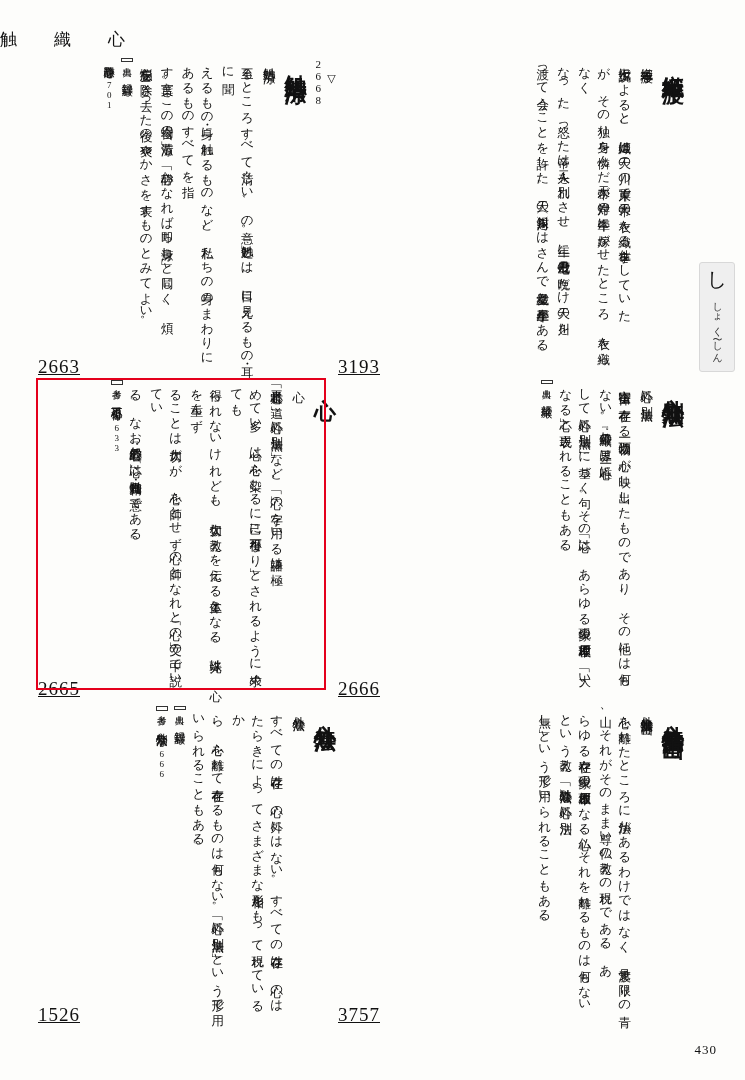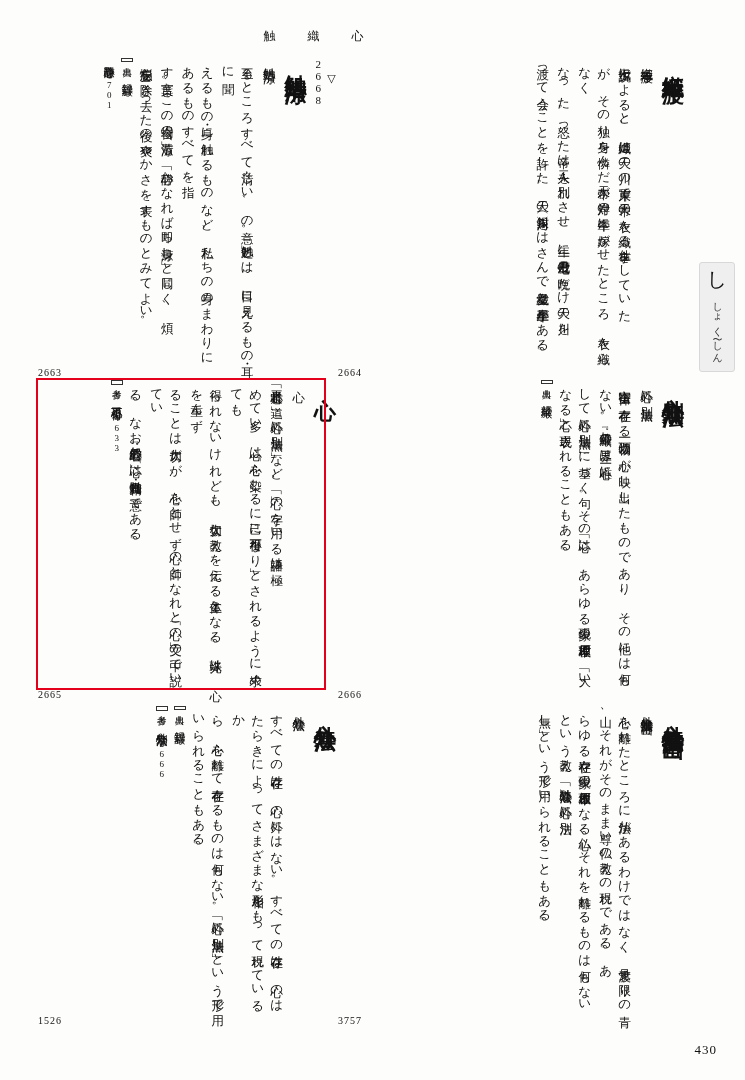--- a/index.html
+++ b/index.html
@@ -19,22 +19,22 @@
     position: absolute;
     inset: 0;
     background: #fdfdfb;
   }
   
   .running-head {
     position: absolute;
     top: 28px;
     left: 0;
     width: 637px;
-    text-align: center;
-    font-size: 12px;
+    text-align: left;
+    font-size: 17px;
     letter-spacing: 10px;
     color: #111;
   }
   
   .thumb-index {
     position: absolute;
     right: 10px;
     top: 262px;
     width: 36px;
     height: 110px;
@@ -143,22 +143,23 @@
   }
   .num-small {
     font-size: 9px;
     letter-spacing: 0;
   }
   
   .entry-no {
     position: absolute;
     bottom: -2px;
     left: 0;
-    font-size: 10px;
+    font-size: 19px;
     letter-spacing: 1px;
+    text-decoration: underline;
   }
   
   .highlight-box {
     position: absolute;
     left: 36px;
     top: 378px;
     width: 290px;
     height: 312px;
     border: 2px solid #e4001b;
     box-sizing: border-box;
@@ -217,21 +218,21 @@
 
     <div class="block b-tl">
       <div class="cols">
         <div class="headword">織姫年渡</div>
         <div class="subhead">織姫年渡る</div>
         <div class="col">七夕伝説によると、織姫は天の川の東岸で天帝の衣を織る仕事をしていた</div>
         <div class="col">が、その独り身を憐んだ天帝が対岸の牽牛に嫁がせたところ、衣を織らなく</div>
         <div class="col">なった。怒った帝は二人を別れさせ、年に一度七月七日の晩だけ天の川を</div>
         <div class="col">渡って会うことを許した。天の川（銀河）をはさんで織女星と牽牛星がある。</div>
       </div>
-      <div class="entry-no">2664</div>
+      <div class="entry-no">3193</div>
     </div>
 
     <div class="block b-mr">
       <div class="cols">
         <div class="headword">心</div>
         <div class="subhead">心</div>
         <div class="col">「平常心是れ道」、「心外に別法無し」など、「心」の字を用いる禅語は極</div>
         <div class="col">めて多い。心は「心を染むるに己に不可得なり」とされるように求めても</div>
         <div class="col">得られないけれども、大切な教えを伝える主体となる。珠光は、心を重んず</div>
         <div class="col">ることは大切だが、心を師とせず心の師となれと「心の文」の中で説いてい</div>

